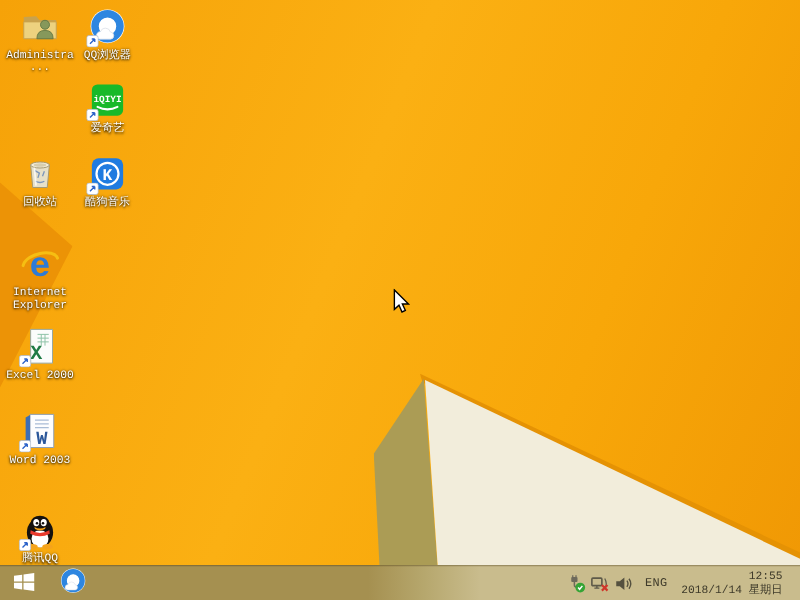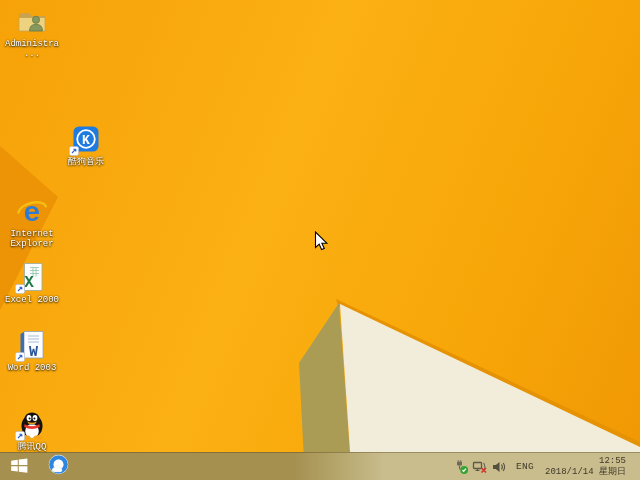--- a/index.html
+++ b/index.html
@@ -62,20 +62,67 @@
         <div class="art">
           <svg viewBox="0 0 32 32">
             <path d="M3 8.5 L3 26 L29 26 L29 11 L15.5 11 L13 8 L3 8.5 Z" fill="#c8a24e"></path>
             <path d="M3 26 L29 26 L29 12.5 L3 12.5 Z" fill="#edd27f" stroke="#c8a24e" stroke-width="0.8"></path>
             <circle cx="20" cy="14.8" r="3.6" fill="#86985b" stroke="#5f7340" stroke-width="0.7"></circle>
             <path d="M13.5 26 Q13.5 19.3 20 19.3 Q26.5 19.3 26.5 26 Z" fill="#86985b" stroke="#5f7340" stroke-width="0.7"></path>
           </svg>
         </div>
         <div class="lbl">Administra...</div>
       </div>
+      <div class="dicon" style="left: 54px; top: 5px;">
+        <div class="art">
+          <svg viewBox="0 0 32 32">
+            <circle cx="16" cy="16" r="13.5" fill="#fff"></circle>
+            <circle cx="16" cy="16" r="10" fill="none" stroke="#2e86e0" stroke-width="6"></circle>
+            <circle cx="16" cy="16" r="6.5" fill="#fff"></circle>
+            <path d="M7 24.5 Q7 20.5 10.5 20.2 Q11.3 17.5 14.2 17.5 Q17.5 17.5 18.2 20.5 Q21 20.8 21 23.5 Q21 26 18.5 26.3 L10 26.3 Q7 26 7 24.5 Z" fill="#fff" stroke="#d9dee6" stroke-width="0.6"></path>
+          </svg>
+          <span class="sc">
+            <svg viewBox="0 0 10 10">
+              <rect x="0.4" y="0.4" width="9.2" height="9.2" rx="1.8" fill="#fff" stroke="#a9b6c9" stroke-width="0.6"></rect>
+              <path d="M3 7 L6.8 3.2 M6.8 3.2 H4.4 M6.8 3.2 V5.6" stroke="#2b62c9" stroke-width="1.1" fill="none"></path>
+            </svg>
+          </span>
+        </div>
+        <div class="lbl">QQ浏览器</div>
+      </div>
+      <div class="dicon" style="left: 54px; top: 64px;">
+        <div class="art">
+          <svg viewBox="0 0 32 32">
+            <rect x="3.5" y="3.5" width="25" height="25" rx="4.5" fill="#18b929"></rect>
+            <text class="glyph" x="16" y="17.5" font-size="7.5" font-weight="bold" fill="#fff" text-anchor="middle">iQIYI</text>
+            <path d="M8 21.5 Q16 25.5 24 21.5" stroke="#fff" stroke-width="1.6" fill="none" stroke-linecap="round"></path>
+          </svg>
+          <span class="sc">
+            <svg viewBox="0 0 10 10">
+              <rect x="0.4" y="0.4" width="9.2" height="9.2" rx="1.8" fill="#fff" stroke="#a9b6c9" stroke-width="0.6"></rect>
+              <path d="M3 7 L6.8 3.2 M6.8 3.2 H4.4 M6.8 3.2 V5.6" stroke="#2b62c9" stroke-width="1.1" fill="none"></path>
+            </svg>
+          </span>
+        </div>
+        <div class="lbl">爱奇艺</div>
+      </div>
+      <div class="dicon" style="left: 0px; top: 123px;">
+        <div class="art">
+          <svg viewBox="0 0 32 32">
+            <path d="M8.5 9 L23.5 9 L21.8 27 L10.2 27 Z" fill="#e7e0c8" stroke="#a59a73" stroke-width="0.8"></path>
+            <ellipse cx="16" cy="9" rx="7.5" ry="2.4" fill="#f3edda" stroke="#a59a73" stroke-width="0.8"></ellipse>
+            <ellipse cx="16" cy="9" rx="5" ry="1.4" fill="#d6cdae"></ellipse>
+            <path d="M12 13.5 l3.5 2 l-1.2 3.8" stroke="#7c96bc" stroke-width="1.1" fill="none"></path>
+            <path d="M19.5 14 l-1.5 4" stroke="#7c96bc" stroke-width="1.1" fill="none"></path>
+            <path d="M12.5 22 q3.5 2 7 0" stroke="#7c96bc" stroke-width="1.1" fill="none"></path>
+            <path d="M11.5 11 L12.8 25.5" stroke="rgba(255,255,255,0.75)" stroke-width="1.4"></path>
+          </svg>
+        </div>
+        <div class="lbl">回收站</div>
+      </div>
       <div class="dicon" style="left: 54px; top: 123px;">
         <div class="art">
           <svg viewBox="0 0 32 32">
             <rect x="3.5" y="3.5" width="25" height="25" rx="5.5" fill="#1f7be0"></rect>
             <circle cx="16" cy="16" r="8.8" fill="none" stroke="#fff" stroke-width="1.8"></circle>
             <text class="glyph" x="16" y="20.8" font-size="13" font-weight="bold" fill="#fff" text-anchor="middle">K</text>
           </svg>
           <span class="sc">
             <svg viewBox="0 0 10 10">
               <rect x="0.4" y="0.4" width="9.2" height="9.2" rx="1.8" fill="#fff" stroke="#a9b6c9" stroke-width="0.6"></rect>

